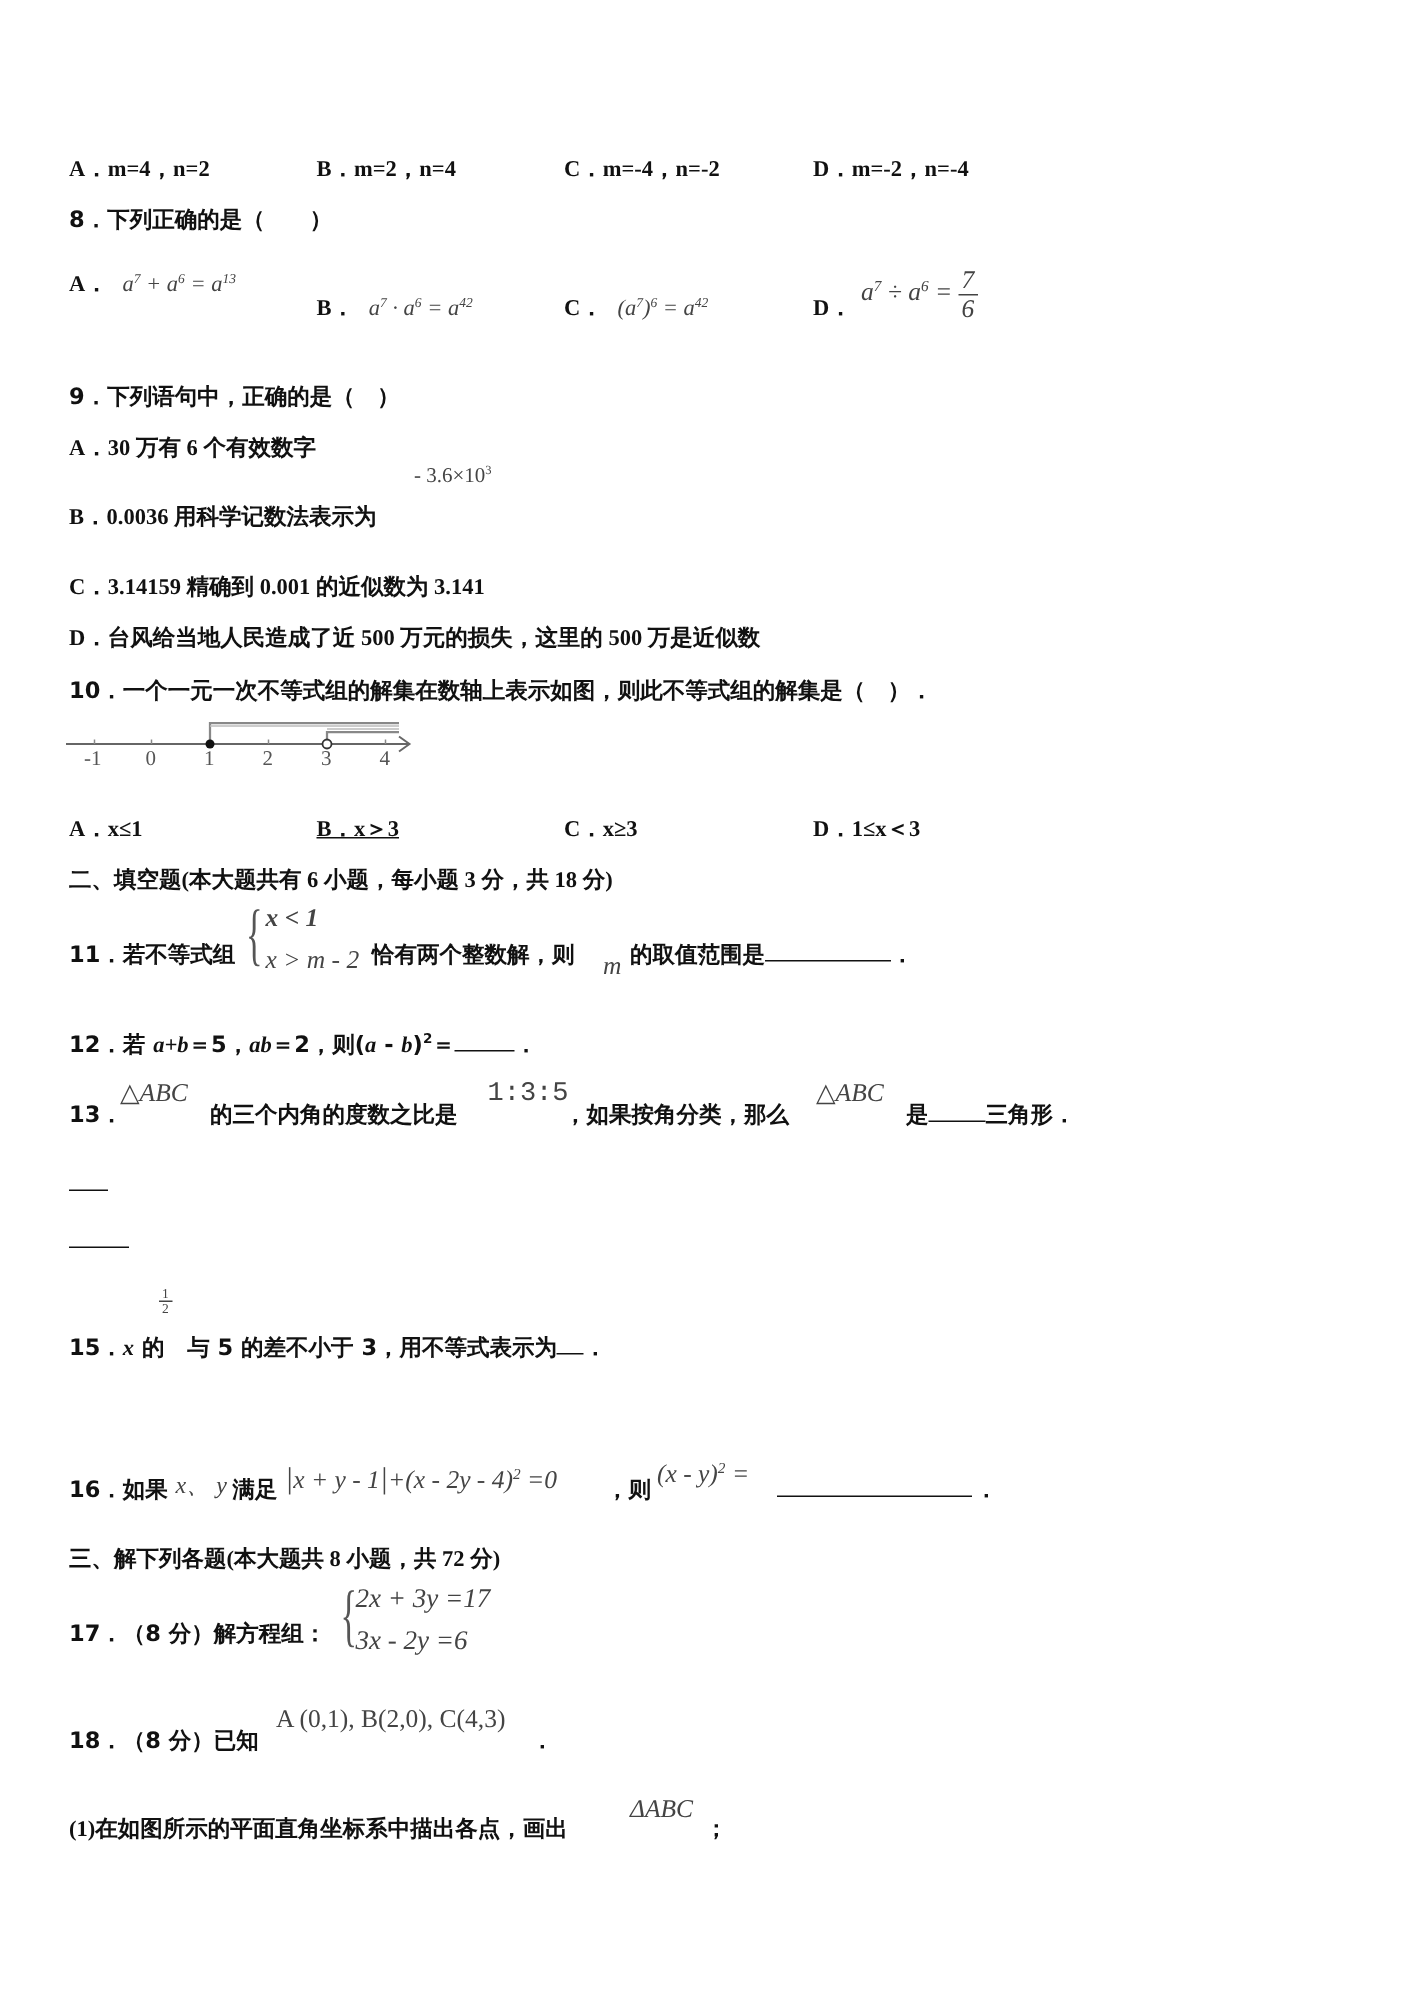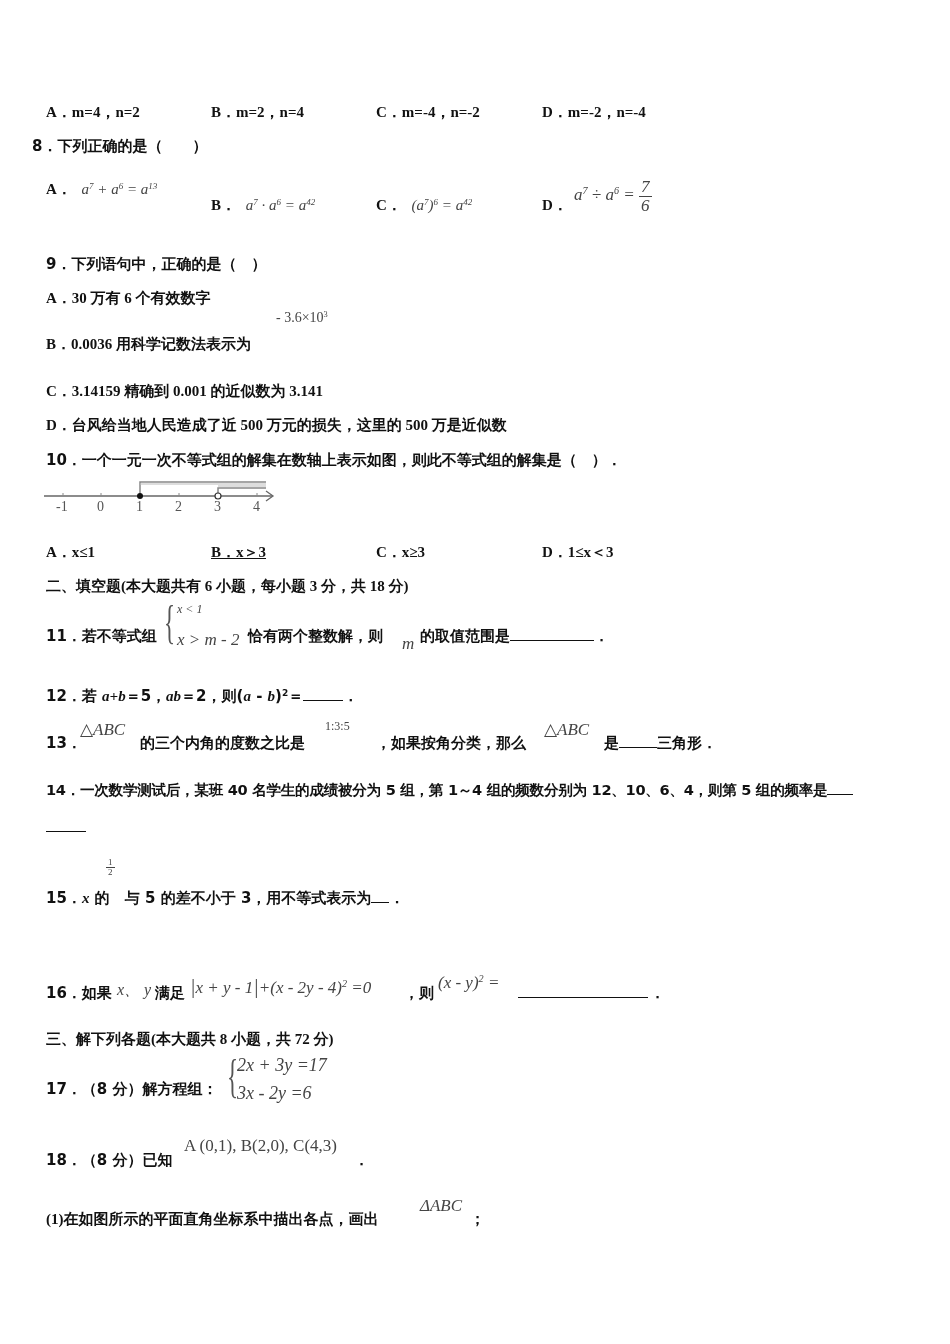--- a/index.html
+++ b/index.html
@@ -26,21 +26,21 @@
 <div class="abs b" style="left:211px;top:103px;">
   <span>B．</span><span>m=2，n=4</span>
 </div>
 <div class="abs b" style="left:376px;top:103px;">
   <span>C．</span><span>m=-4，n=-2</span>
 </div>
 <div class="abs b" style="left:542px;top:103px;">
   <span>D．</span><span>m=-2，n=-4</span>
 </div>
 
-<div class="abs q" style="left:32px;top:137px;text-align:right;">8．下列正确的是（　　）</div>
+<div class="abs q" style="left:46px;top:137px;text-align:right;">8．下列正确的是（　　）</div>
 
 <div class="abs b" style="left:46px;top:180px;">
   <span>A．</span>
   <span class="math" style="font-size:15px;margin-left:6px;"><span>a</span><sup>7</sup><span class="mathn"> + </span><span>a</span><sup>6</sup><span class="mathn"> = </span><span>a</span><sup>13</sup></span>
 </div>
 <div class="abs b" style="left:211px;top:196px;">
   <span>B．</span>
   <span class="math" style="font-size:15px;margin-left:6px;"><span>a</span><sup>7</sup><span class="mathn"> · </span><span>a</span><sup>6</sup><span class="mathn"> = </span><span>a</span><sup>42</sup></span>
 </div>
 <div class="abs b" style="left:376px;top:196px;">
@@ -113,44 +113,44 @@
   <span>C．</span><span>x≥3</span>
 </div>
 <div class="abs b" style="left:542px;top:543px;">
   <span>D．</span><span>1≤x＜3</span>
 </div>
 
 <div class="abs b" style="left:46px;top:577px;">二、填空题(本大题共有 6 小题，每小题 3 分，共 18 分)</div>
 
 <div class="abs q" style="left:46px;top:627px;">11．若不等式组</div>
 <div class="abs brace" style="left:164px;top:598px;font-size:46px;line-height:50px;transform:scaleX(0.5);transform-origin:left;">{</div>
-<div class="abs math" style="left:177px;top:602px;font-size:12px;">x &lt; 1</div>
+<div class="abs math" style="left:177px;top:602px;font-size:17px;font-weight:bold;">x &lt; 1</div>
 <div class="abs math" style="left:177px;top:630px;font-size:17px;">x &gt; m - 2</div>
 <div class="abs q" style="left:248px;top:627px;">恰有两个整数解，则</div>
 <div class="abs math" style="left:402px;top:634px;font-size:17px;">m</div>
 <div class="abs q" style="left:420px;top:627px;">
   <span>的取值范围是</span><span class="blank" style="width:84px;"></span><span>．</span>
 </div>
 
 <div class="abs q" style="left:46px;top:687px;">
   <span>12．若 </span><i class="b">a+b</i><span>＝5，</span><i class="b">ab</i><span>＝2，则(</span><i class="b">a</i><span> - </span><i class="b">b</i><span>)</span><sup>2</sup><span>＝</span><span class="blank" style="width:40px;"></span><span>．</span>
 </div>
 
 <div class="abs q" style="left:46px;top:734px;">13．</div>
 <div class="abs mathn" style="left:80px;top:719px;font-size:17px;font-style:italic;">△ABC</div>
 <div class="abs q" style="left:140px;top:734px;">的三个内角的度数之比是</div>
-<div class="abs mathn" style="left:325px;top:719px;font-size:12px;">1:3:5</div>
+<div class="abs mathn" style="left:325px;top:719px;font-size:18px;font-family:Liberation Mono, monospace;">1:3:5</div>
 <div class="abs q" style="left:376px;top:734px;">，如果按角分类，那么</div>
 <div class="abs mathn" style="left:544px;top:719px;font-size:17px;font-style:italic;">△ABC</div>
 <div class="abs q" style="left:604px;top:734px;">
   <span>是</span><span class="blank" style="width:38px;"></span><span>三角形．</span>
 </div>
 
 <div class="abs q" style="left:46px;top:781px;font-size:14.6px;letter-spacing:-0.3px;">
-  <span>14．一次数学测试后，某班 40 名学生的成绩被分为 5 组，第 1～4 组的频数分别为 12、10、6、4，则第 5 组的频率是</span><span class="blank" style="width:26px;"></span>
+  <span class="blank" style="width:26px;"></span>
 </div>
 <div class="abs" style="left:46px;top:831px;width:40px;border-bottom:1px solid #111;"></div>
 
 <div class="abs frac" style="left:106px;top:858px;font-size:9px;">
   <span class="num">1</span>
     <span class="den">2</span>
 </div>
 <div class="abs q" style="left:46px;top:889px;">
   <span>15．</span><i class="b">x</i><span> 的</span><span style="display:inline-block;width:10px;"></span><span> 与 5 的差不小于 3，用不等式表示为</span><span class="blank" style="width:18px;"></span><span>．</span>
 </div>

